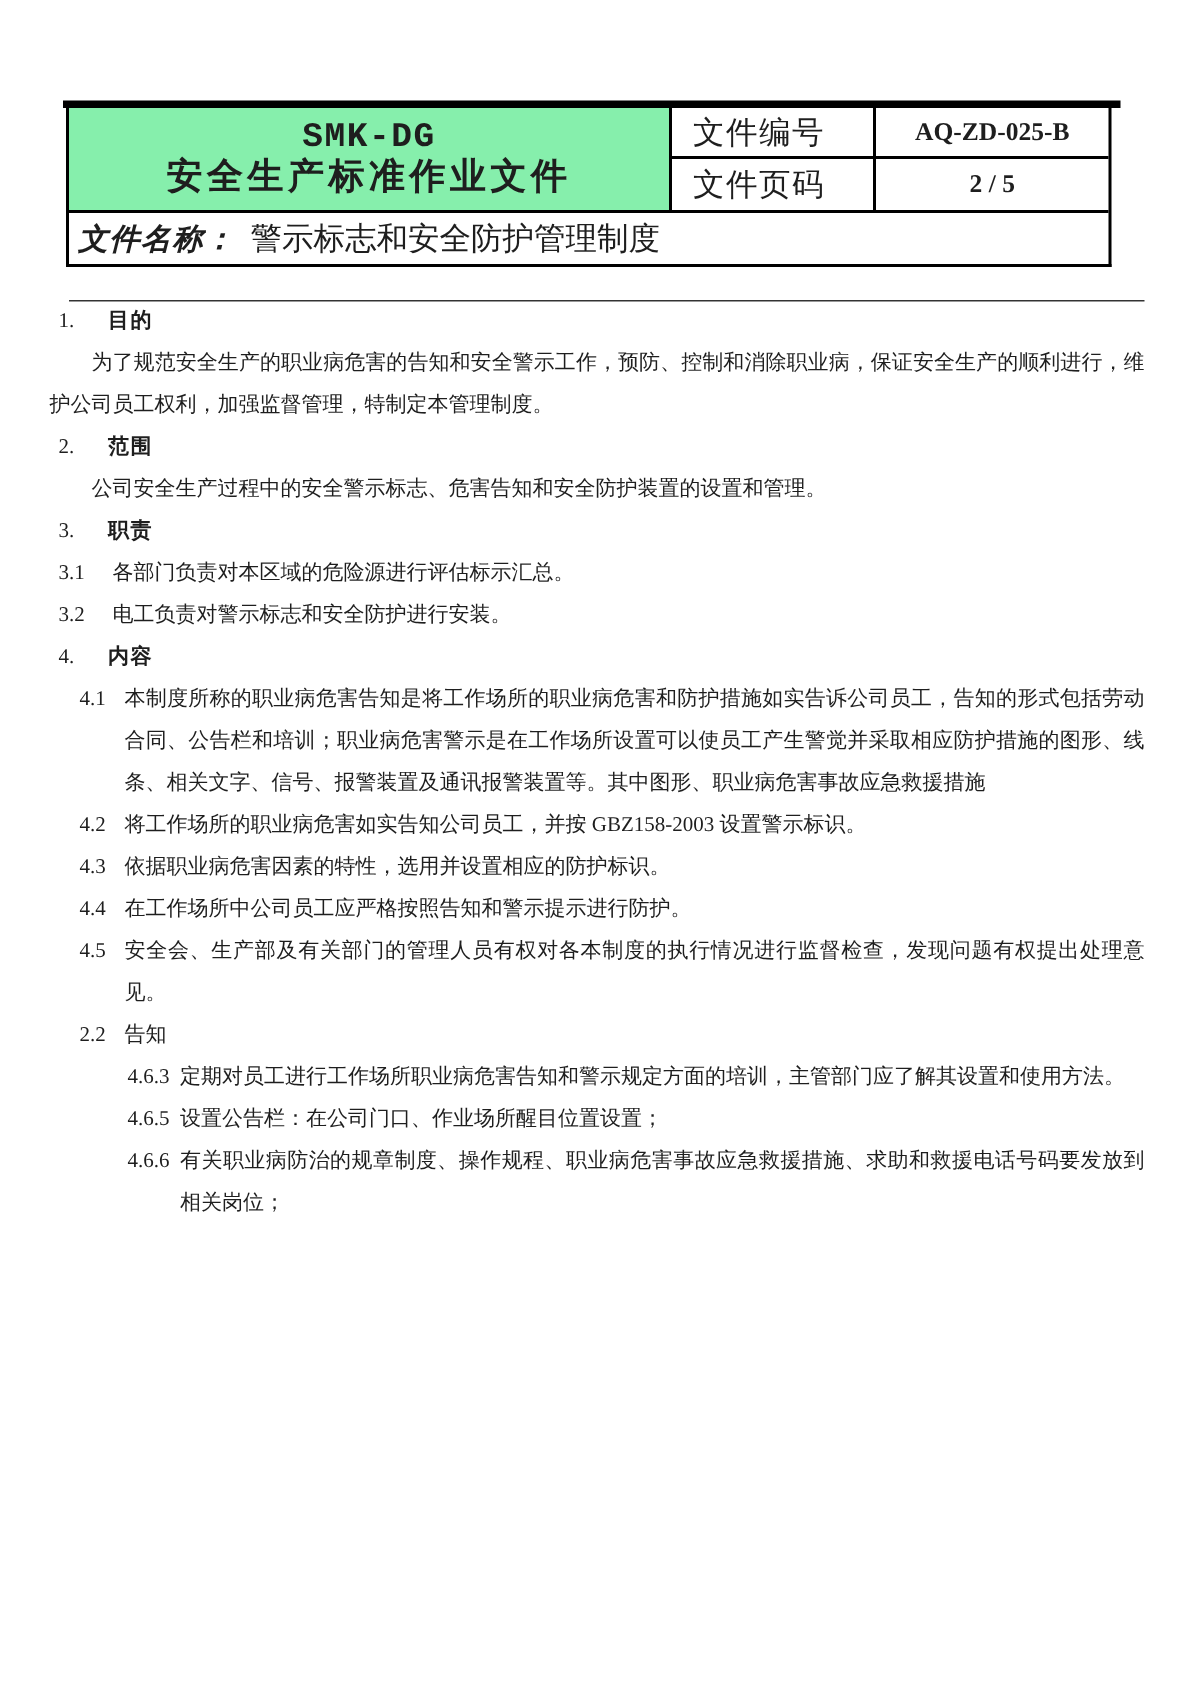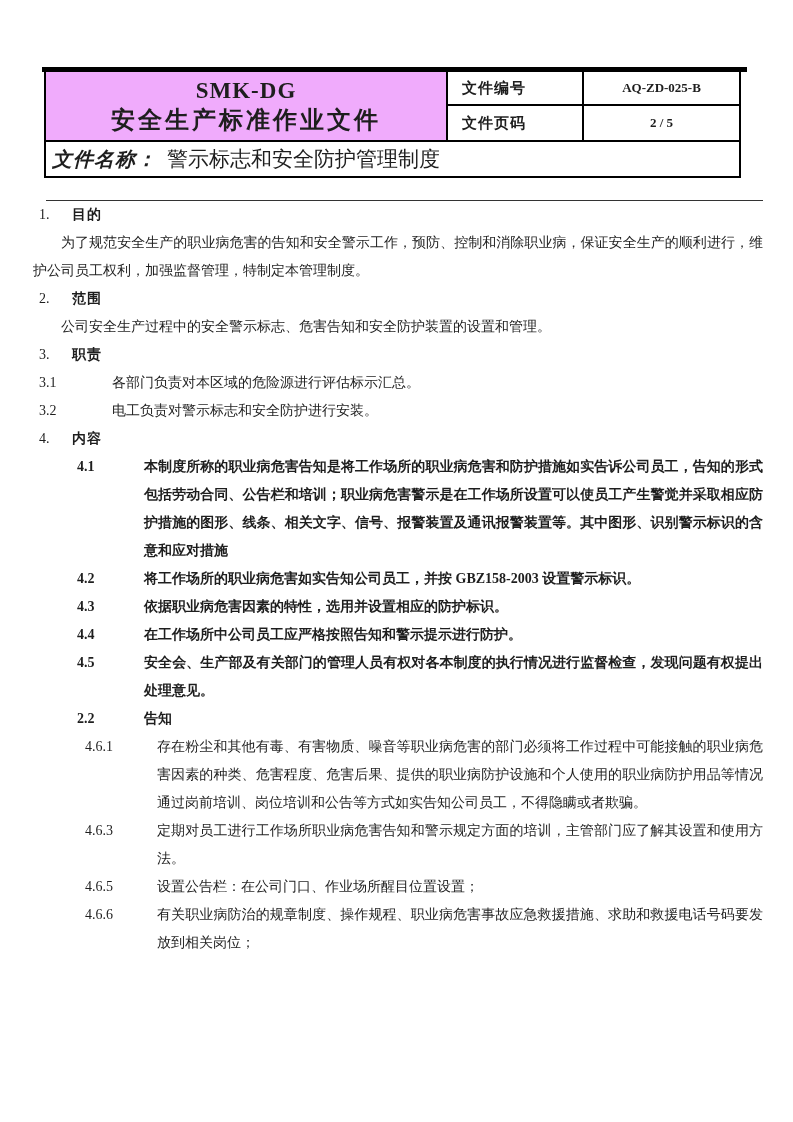--- a/index.html
+++ b/index.html
@@ -36,53 +36,54 @@
     border: 2px solid #000;
     border-top: none;
     display: grid;
     grid-template-columns: 402px 136px 1fr;
     grid-template-rows: 34px 34px 36px;
     background: #fff;
   }
   .cell-org {
     grid-column: 1;
     grid-row: 1 / 3;
-    background: #f0abfc;
+    background: #86efac;
     border-right: 2px solid #000;
     display: flex;
     flex-direction: column;
     justify-content: center;
     align-items: center;
     line-height: 1.25;
+    font-family: Liberation Mono, monospace;
   }
   .org-code {
     font-weight: bold;
     font-size: 23px;
     letter-spacing: 1px;
   }
   .org-title {
     font-weight: bold;
     font-size: 24px;
     letter-spacing: 3px;
   }
   .cell-label {
     border-right: 2px solid #000;
     display: flex;
     align-items: center;
     padding-left: 14px;
-    font-weight: bold;
-    font-size: 15px;
+    font-weight: normal;
+    font-size: 21px;
     letter-spacing: 1px;
   }
   .cell-value {
     display: flex;
     align-items: center;
     justify-content: center;
     font-weight: bold;
-    font-size: 13px;
+    font-size: 17px;
   }
   .row1 { border-bottom: 2px solid #000; }
   .cell-namerow {
     grid-column: 1 / 4;
     grid-row: 3;
     border-top: 2px solid #000;
     display: flex;
     align-items: center;
     padding-left: 6px;
   }
@@ -118,29 +119,28 @@
   .sec-head .num { flex: 0 0 33px; }
   .sec-head .title { font-weight: bold; letter-spacing: 1px; }
   .para {
     margin: 0;
     text-indent: 2em;
     text-align: justify;
   }
   .li {
     display: flex;
     align-items: flex-start;
-    gap: 37px;
   }
   .li .txt {
     flex: 1;
     text-align: justify;
   }
   .li-flush { padding-left: 6px; }
   .li-flush > .num { flex: 0 0 36px; }
-  .li-indent { margin-left: 44px; font-weight: bold; }
+  .li-indent { margin-left: 20px; }
   .li-indent > .num { flex: 0 0 30px; }
   .li-sub { margin-left: 52px; }
   .li-sub > .num { flex: 0 0 35px; }
 </style>
 </head>
 <body>
 
 <div class="page">
 
   <div class="header-top-bar"></div>
@@ -184,45 +184,41 @@
         <div class="li li-flush">
           <span class="num">3.2</span>
           <div class="txt">电工负责对警示标志和安全防护进行安装。</div>
         </div>
         <div class="sec-head">
           <span class="num">4.</span>
           <span class="title">内容</span>
         </div>
         <div class="li li-indent">
           <span class="num">4.1</span>
-          <div class="txt">本制度所称的职业病危害告知是将工作场所的职业病危害和防护措施如实告诉公司员工，告知的形式包括劳动合同、公告栏和培训；职业病危害警示是在工作场所设置可以使员工产生警觉并采取相应防护措施的图形、线条、相关文字、信号、报警装置及通讯报警装置等。其中图形、识别警示标识的含意和应对措施</div>
+          <div class="txt">本制度所称的职业病危害告知是将工作场所的职业病危害和防护措施如实告诉公司员工，告知的形式包括劳动合同、公告栏和培训；职业病危害警示是在工作场所设置可以使员工产生警觉并采取相应防护措施的图形、线条、相关文字、信号、报警装置及通讯报警装置等。其中图形、职业病危害事故应急救援措施</div>
         </div>
         <div class="li li-indent">
           <span class="num">4.2</span>
           <div class="txt">将工作场所的职业病危害如实告知公司员工，并按 GBZ158-2003 设置警示标识。</div>
         </div>
         <div class="li li-indent">
           <span class="num">4.3</span>
           <div class="txt">依据职业病危害因素的特性，选用并设置相应的防护标识。</div>
         </div>
         <div class="li li-indent">
           <span class="num">4.4</span>
           <div class="txt">在工作场所中公司员工应严格按照告知和警示提示进行防护。</div>
         </div>
         <div class="li li-indent">
           <span class="num">4.5</span>
           <div class="txt">安全会、生产部及有关部门的管理人员有权对各本制度的执行情况进行监督检查，发现问题有权提出处理意见。</div>
         </div>
         <div class="li li-indent">
           <span class="num">2.2</span>
           <div class="txt">告知</div>
-        </div>
-        <div class="li li-sub">
-          <span class="num">4.6.1</span>
-          <div class="txt">存在粉尘和其他有毒、有害物质、噪音等职业病危害的部门必须将工作过程中可能接触的职业病危害因素的种类、危害程度、危害后果、提供的职业病防护设施和个人使用的职业病防护用品等情况通过岗前培训、岗位培训和公告等方式如实告知公司员工，不得隐瞒或者欺骗。</div>
         </div>
         <div class="li li-sub">
           <span class="num">4.6.3</span>
           <div class="txt">定期对员工进行工作场所职业病危害告知和警示规定方面的培训，主管部门应了解其设置和使用方法。</div>
         </div>
         <div class="li li-sub">
           <span class="num">4.6.5</span>
           <div class="txt">设置公告栏：在公司门口、作业场所醒目位置设置；</div>
         </div>
         <div class="li li-sub">

